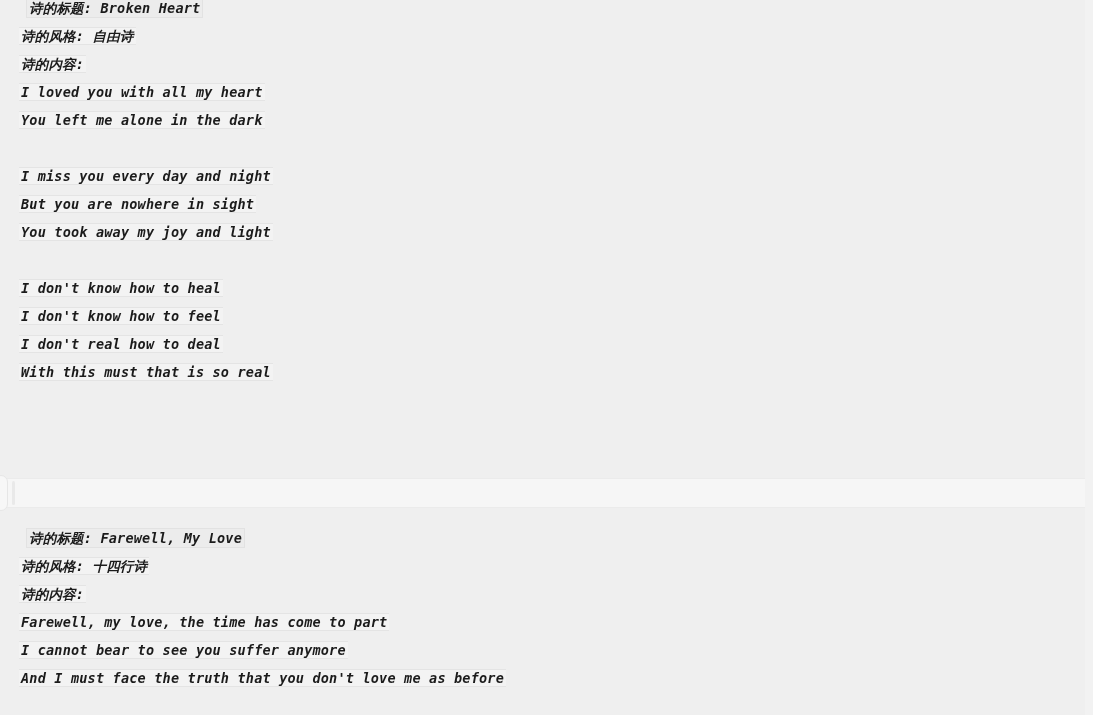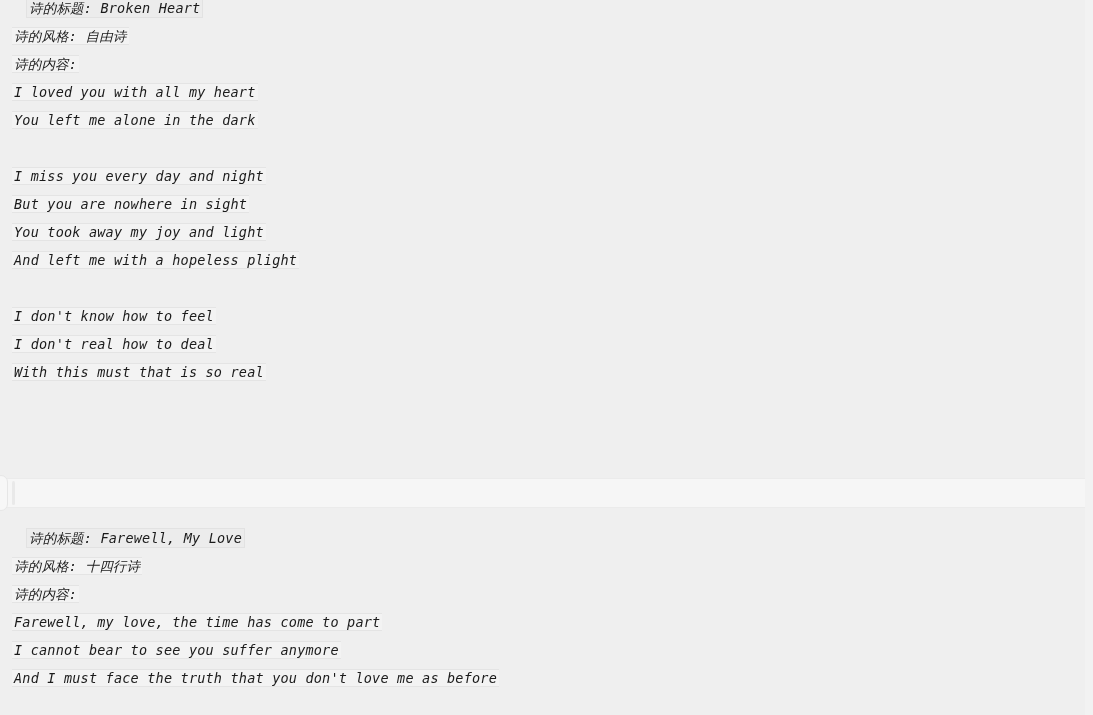--- a/index.html
+++ b/index.html
@@ -35,27 +35,28 @@
   #poem-block-1 { top: -6px; height: 484px; }
   #poem-block-2 { top: 524px; height: 209px; }
 
   .poem-line {
     height: 28px;
     line-height: 28px;
     white-space: pre;
     font-style: italic;
     font-size: 13.5px;
     color: #1b1b1b;
-    padding-left: 12px;
+    padding-left: 19px;
     letter-spacing: 0.2px;
   }
   .poem-line .txt {
     background: #f3f3f3;
     box-shadow: 0 -1px 0 #e4e4e4 inset, 0 1px 0 #e4e4e4 inset;
     padding: 1px 2px;
+    font-weight: bold;
   }
   .poem-line.title { padding-left: 27px; }
   .poem-line.title .txt {
     background: #ececec;
     box-shadow: 0 0 0 1px #e2e2e2;
   }
   .poem-line.blank { }
   .poem-line.blank .txt {
     background: transparent;
     box-shadow: none;
@@ -101,22 +102,22 @@
 <div class="poem-block" id="poem-block-1">
     <div class="poem-line title"><span class="txt">诗的标题: Broken Heart</span></div>
     <div class="poem-line"><span class="txt">诗的风格: 自由诗</span></div>
     <div class="poem-line"><span class="txt">诗的内容:</span></div>
     <div class="poem-line"><span class="txt">I loved you with all my heart</span></div>
     <div class="poem-line"><span class="txt">You left me alone in the dark</span></div>
     <div class="poem-line blank"><span class="txt"> </span></div>
     <div class="poem-line"><span class="txt">I miss you every day and night</span></div>
     <div class="poem-line"><span class="txt">But you are nowhere in sight</span></div>
     <div class="poem-line"><span class="txt">You took away my joy and light</span></div>
-    <div class="poem-line"><span class="txt">And left me with a hopeless plight</span></div>
     <div class="poem-line blank"><span class="txt"> </span></div>
+    <div class="poem-line"><span class="txt">I don't know how to heal</span></div>
     <div class="poem-line"><span class="txt">I don't know how to feel</span></div>
     <div class="poem-line"><span class="txt">I don't real how to deal</span></div>
     <div class="poem-line"><span class="txt">With this must that is so real</span></div>
   </div>
 
 <div id="block-divider">
   <div id="divider-handle"></div>
   <div id="divider-tick"></div>
 </div>
 

